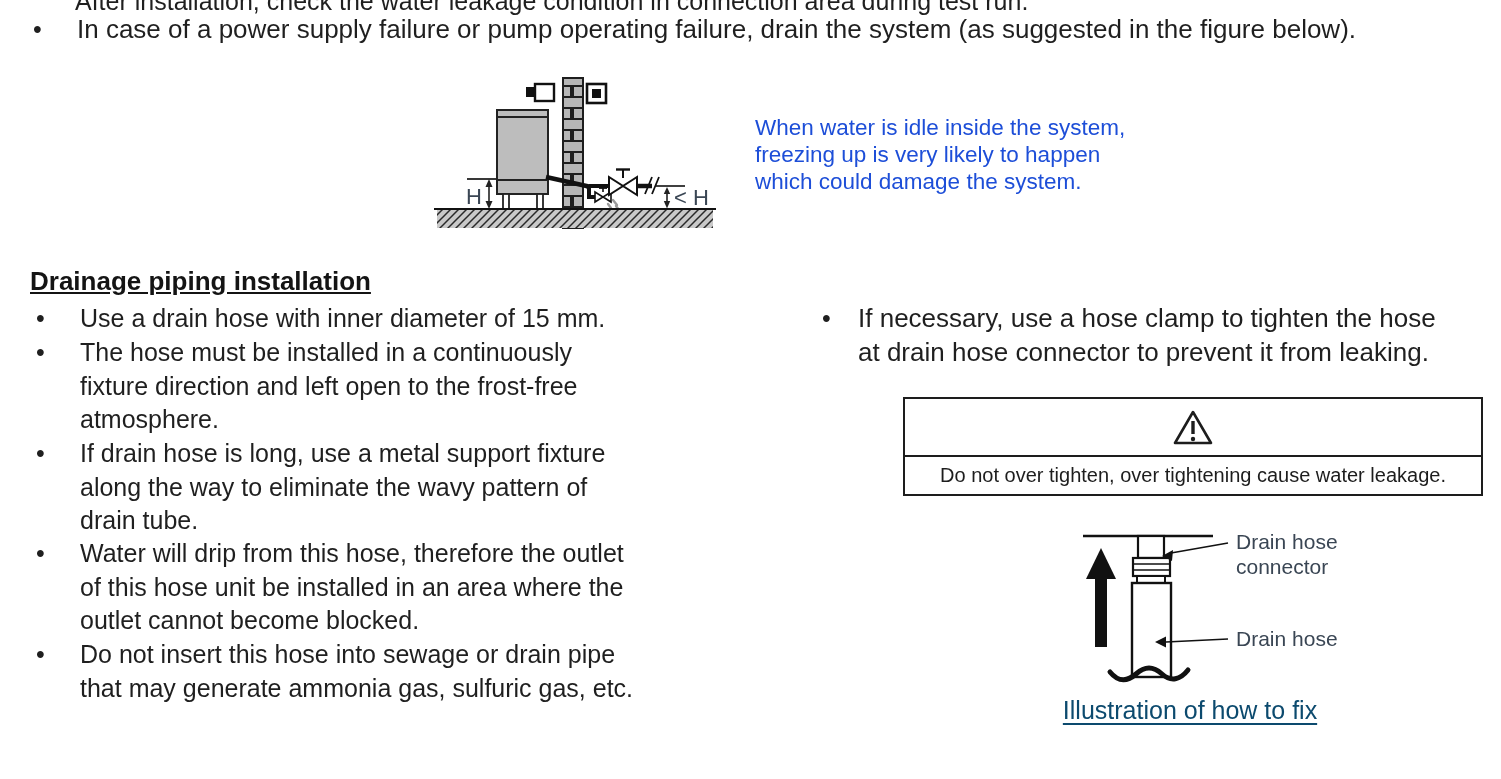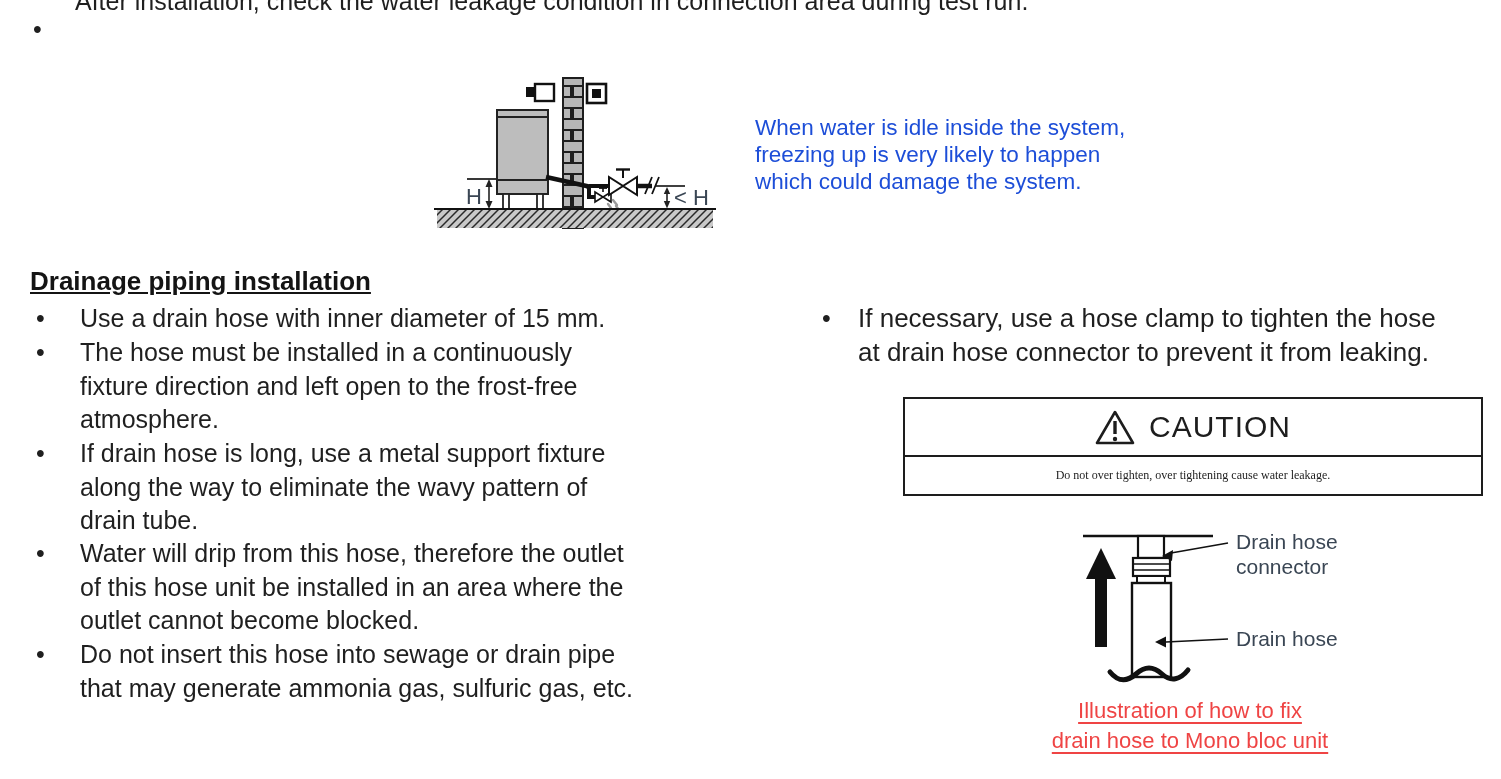--- a/index.html
+++ b/index.html
@@ -14,32 +14,33 @@
   .intro{left:33px;top:13px;width:1600px;}
   .note-text{left:755px;top:114px;font-size:22.5px;line-height:27px;color:#1d4ed8;}
   .section-heading{left:30px;top:266px;font-size:26px;font-weight:bold;color:#141414;text-decoration:underline;}
   .left-list{left:36px;width:740px;}
   .right-bullet{left:822px;top:302px;width:820px;}
   .caution-box{left:903px;top:397px;width:576px;border:2px solid #1d1d1d;background:#fff;}
   .caution-title-row{height:56px;display:flex;align-items:center;justify-content:center;
                      gap:14px;border-bottom:2px solid #1d1d1d;}
   .caution-title{font-size:30px;letter-spacing:1px;color:#1d1d1d;}
   .caution-msg{height:37px;display:flex;align-items:center;justify-content:center;
-               font-size:12px;color:#1d1d1d;font-family:Liberation Serif, serif;}
-  .caption{left:1025px;top:696px;width:330px;text-align:center;font-size:22px;line-height:29.5px;color:#ef4444;}
+               font-size:20px;color:#1d1d1d;}
+  .caption{left:1025px;top:696px;width:330px;text-align:center;font-size:25px;line-height:29.5px;color:#0c4a6e;}
   .caption div{text-decoration:underline;text-underline-offset:4px;text-decoration-thickness:1.5px;}
   svg text{font-family:"Liberation Sans","DejaVu Sans",sans-serif;fill:var(--label,#3a4654);}
 </style>
 </head>
 <body>
 
 <div class="abs clipped-top body-text">After installation, check the water leakage condition in connection area during test run.</div>
 
 <div class="abs intro bullet-row">
   <span class="bullet-dot">•</span>
+  <span class="body-text" style="font-size:26px">In case of a power supply failure or pump operating failure, drain the system (as suggested in the figure below).</span>
 </div>
 
 <svg class="abs" style="left:418px;top:74px" width="300" height="160" viewBox="0 0 300 160">
   <defs>
     <pattern id="brick" width="22" height="22" patternUnits="userSpaceOnUse">
       <rect width="22" height="22" fill="#b6b6b6"></rect>
       <path d="M0,1 H22 M0,12 H22" stroke="#1e1e1e" stroke-width="2" fill="none"></path>
       <path d="M11,1 V12 M1,12 V22 M21,12 V22" stroke="#1e1e1e" stroke-width="2" fill="none"></path>
     </pattern>
     <pattern id="hatch" width="8" height="8" patternUnits="userSpaceOnUse">
@@ -146,21 +147,20 @@
 at drain hose connector to prevent it from leaking.</span>
 </div>
 
 <div class="abs caution-box">
   <div class="caution-title-row">
     <svg width="40" height="35" viewBox="0 0 40 35">
       <path d="M20 2 L38 33 L2 33 Z" fill="none" stroke="#1d1d1d" stroke-width="2.6" stroke-linejoin="round"></path>
       <line x1="20" y1="11" x2="20" y2="24" stroke="#1d1d1d" stroke-width="3.4"></line>
       <circle cx="20" cy="29" r="2.2" fill="#1d1d1d"></circle>
     </svg>
-    <span class="caution-title">CAUTION</span>
   </div>
   <div class="caution-msg">Do not over tighten, over tightening cause water leakage.</div>
 </div>
 
 <svg class="abs" style="left:1070px;top:520px" width="330" height="170" viewBox="0 0 330 170">
   <line x1="13" y1="16" x2="143" y2="16" stroke="#111" stroke-width="2.4"></line>
   <g>
     <rect x="68" y="16" width="26" height="22" fill="#fff" stroke="#111" stroke-width="2.2"></rect>
     <rect x="63" y="38" width="37" height="18" fill="#fff" stroke="#111" stroke-width="2.2"></rect>
     <line x1="63" y1="44" x2="100" y2="44" stroke="#111" stroke-width="1.6"></line>
@@ -177,14 +177,13 @@
   <polygon points="92,36 103,30 102,41" fill="#111"></polygon>
   <line x1="158" y1="119" x2="96" y2="122" stroke="#111" stroke-width="1.6"></line>
   <polygon points="85,122 96,116.5 96,127.5" fill="#111"></polygon>
   <text x="166" y="29" font-size="21" fill="#31373d">Drain hose</text>
   <text x="166" y="54" font-size="21" fill="#31373d">connector</text>
   <text x="166" y="126" font-size="21" fill="#31373d">Drain hose</text>
 </svg>
 
 <div class="abs caption">
   <div>Illustration of how to fix</div>
-  <div>drain hose to Mono bloc unit</div>
 </div>
 
 </body></html>

